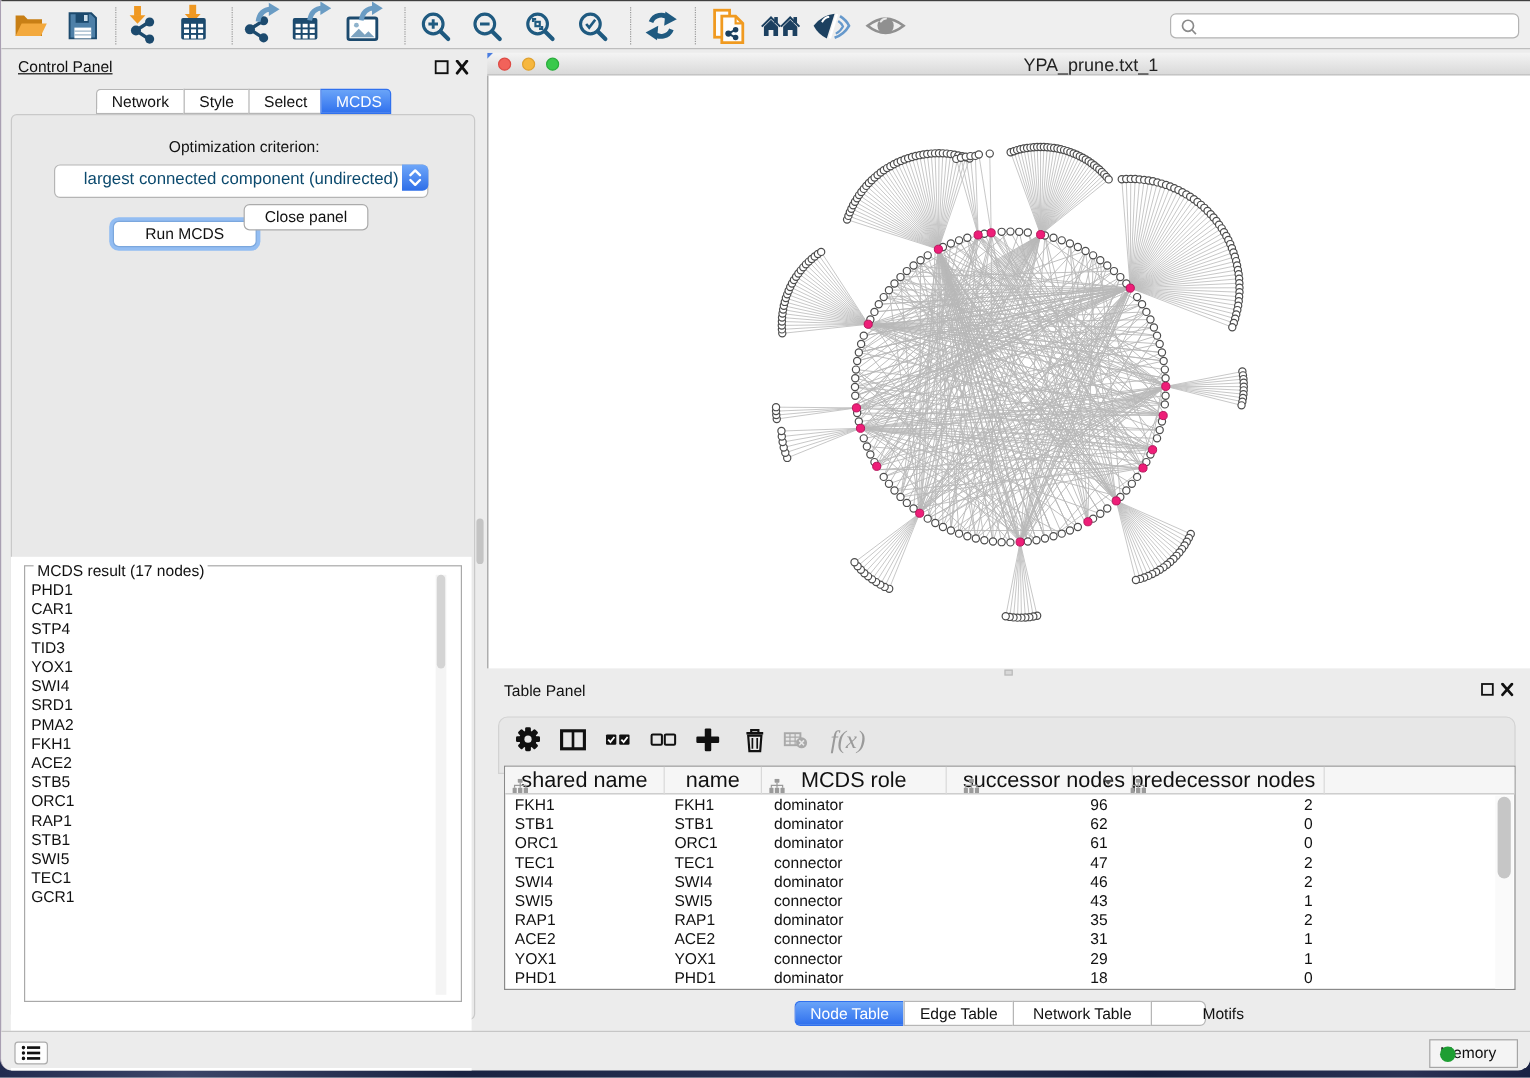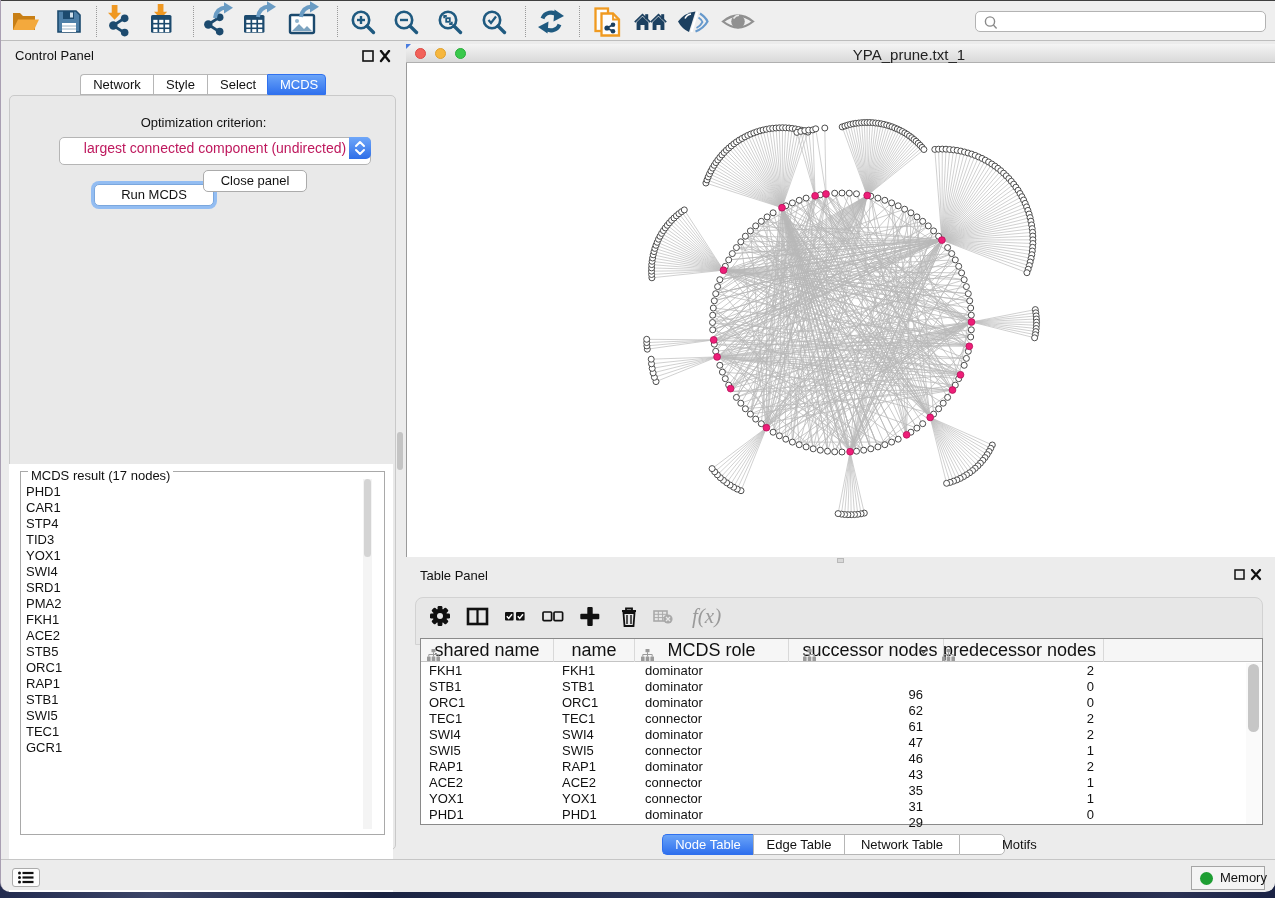--- a/index.html
+++ b/index.html
@@ -10,34 +10,34 @@
   background:#ececec; border-radius:0 0 10px 10px; overflow:hidden;
   border-left:1px solid #a99fb2; }
 
 #topbar { position:absolute; left:0; top:0; width:1275px; height:41px;
   background:#efefef; border-top:1px solid #3f3f3f; border-bottom:1px solid #bdbdbd; }
 .vsep { position:absolute; top:5px; height:31px; width:0;
   border-left:1px dotted #9a9a9a; }
 #search { position:absolute; left:974px; top:10px; width:291px; height:21px;
   background:#fff; border:1px solid #b3b3b3; border-radius:5px; }
 
-#cp-title { position:absolute; left:14px; top:48px; font-size:13px; color:#111; }
+#cp-title { position:absolute; left:14px; top:48px; font-size:13px; color:#111;text-decoration:underline; }
 #cp-tabs { position:absolute; left:79px; top:74px; height:21px; font-size:13px; }
 .tab { float:left; height:21px; line-height:20px; padding:0 12px; background:#fff;
   border:1px solid #b6b6b6; border-right:none; text-align:center; color:#111; }
 .tab.first { border-radius:4px 0 0 0; }
 .tab.last { border-right:1px solid #b6b6b6; border-radius:0 4px 0 0; }
 .tab.sel { background:linear-gradient(#6aa4f8,#3071ee); color:#fff; border-color:#3071ee; }
 #cp-pane { position:absolute; left:8px; top:95px; width:387px; height:755px;
   background:#e9e9e9; border:1px solid #c9c9c9; border-radius:5px; }
 #opt-label { position:absolute; left:0; top:19px; width:387px; text-align:center;
   font-size:13px; color:#111; }
 #dropdown { position:absolute; left:35px; top:41px; width:312px; height:28px;
   background:#fff; border:1px solid #b5b5b5; border-radius:5px; font-size:14px;
-  line-height:20px; color:#be185d; text-align:center;margin-left:14px; }
+  line-height:20px; color:#0c4a6e; text-align:center; }
 #dd-btn { position:absolute; right:-1px; top:-1px; width:22px; height:22px;
   background:linear-gradient(#6fa7f9,#2e6ee8); border-radius:0 5px 5px 0; }
 #dd-btn svg { position:absolute; left:4px; top:3px; }
 .btn { position:absolute; height:22px; background:#fff; border:1px solid #ababab;
   border-radius:5px; font-size:13px; line-height:20px; text-align:center; color:#111; }
 #run { left:84px; top:74px; width:120px; box-shadow:0 0 0 3px #93bdf2; border-color:#7ba7dd;margin-top:14px; }
 #close { left:193px; top:74px; width:104px; }
 
 #result-bg { position:absolute; left:8px; top:464px; width:384px; height:490px; background:#fff; }
 #fieldset { position:absolute; left:11px; top:7px; width:365px; height:364px;
@@ -71,40 +71,40 @@
   border-bottom:1px solid #c4c4c4; font-size:18px; color:#111; }
 .th { position:absolute; top:0; height:23px; line-height:23px; text-align:center;
   border-right:1px solid #d9d9d9; }
 .th .ticon { position:absolute; left:6px; top:5px; }
 #tbody { position:absolute; left:0; top:24px; width:841px; font-size:13px; color:#111; }
 .tr { position:relative; height:16px; line-height:16px; }
 .tr div { position:absolute; top:0; height:16px; }
 .c1 { left:8px; }
 .c2 { left:141px; }
 .c3 { left:224px; }
-.c4 { left:368px; width:134px; text-align:right;margin-top:24px; }
+.c4 { left:368px; width:134px; text-align:right; }
 .c5 { left:515px; width:158px; text-align:right; }
 #tscroll { position:absolute; right:1px; top:24px; width:15px; height:161px; background:#fafafa; }
 #tthumb { position:absolute; left:2px; top:1px; width:11px; height:68px;
   background:#c6c6c6; border-radius:6px; }
 
 #btabs { position:absolute; left:661px; top:834px; height:21px; font-size:13px; }
 .btab { float:left; height:21px; line-height:20px; background:#fff;
   border:1px solid #b6b6b6; border-right:none; text-align:center; color:#111; }
 .btab.first { border-radius:5px 0 0 5px; }
 .btab.last { border-right:1px solid #b6b6b6; border-radius:0 5px 5px 0;padding-left:42px; }
 .btab.sel { background:linear-gradient(#6aa4f8,#2f70ee); color:#fff; border-color:#2f70ee; }
 
 #statusbar { position:absolute; left:0; top:859px; width:1275px; height:31px;
   background:#ececec; border-top:1px solid #c6c6c6; }
 #listbtn { position:absolute; left:11px; top:8px; width:28px; height:19px;
   background:#fdfdfd; border:1px solid #ababab; border-radius:3px; }
 #membtn { position:absolute; left:1190px; top:6px; width:74px; height:24px;
   background:#f4f4f4; border:1px solid #a5a5a5; font-size:13px; line-height:22px;
-  color:#111; text-align:left; padding-left:28px; }
+  color:#111; text-align:left; padding-left:8px; }
 #memdot { position:absolute; left:8px; top:5px; width:13px; height:13px;
   border-radius:50%; background:#1e9e33; }
 </style></head>
 <body>
 <div id="app">
   <div id="topbar">
     <svg class="abs" style="left:0;top:0" width="770" height="41" viewBox="0 0 770 41">
         <g>
           <path d="M12 12 L12 29 L34 29 L34 15 L22 15 L19 12 Z" fill="#c87f15"></path>
           <path d="M12 29 L17 18.5 L38 18.5 L33 29 Z" fill="#f3a93d"></path>

